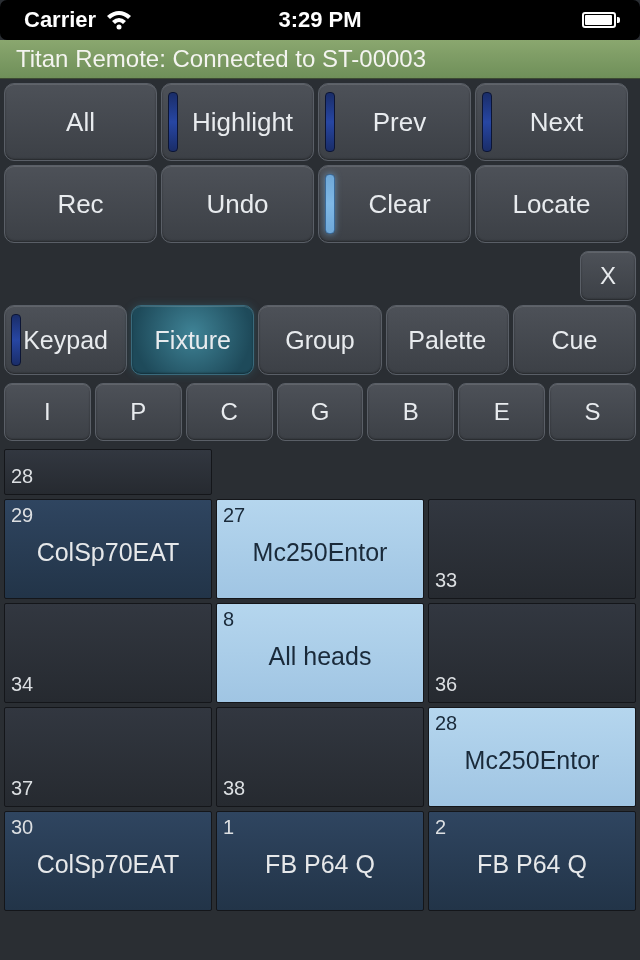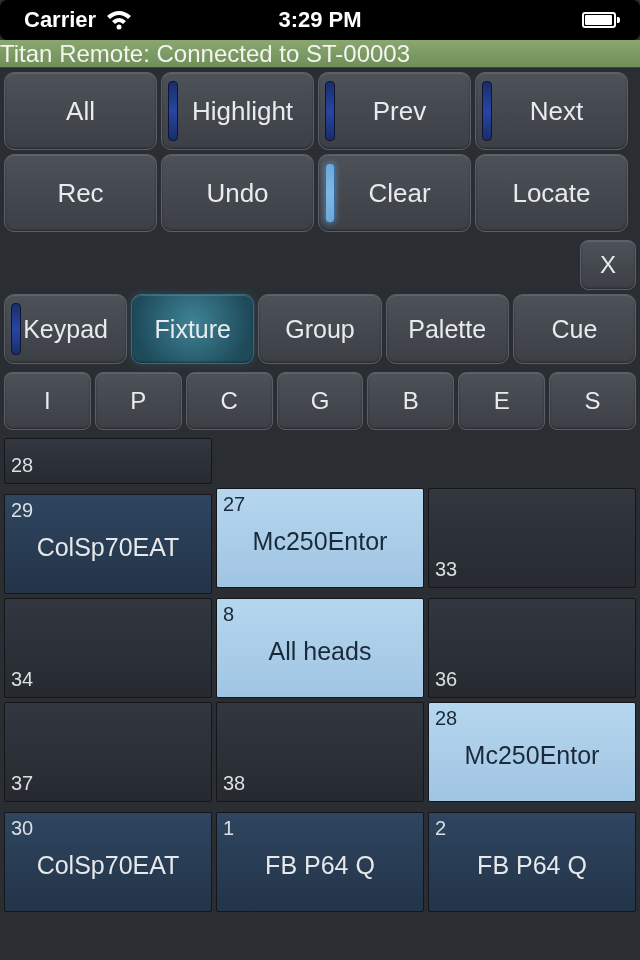--- a/index.html
+++ b/index.html
@@ -9,21 +9,21 @@
   .status-bar { background: #000; height: 40px; display: flex; align-items: center; justify-content: space-between; padding: 0 24px; color: #fff; font-size: 22px; font-weight: 600; border-radius: 7px; }
   .status-left { display: flex; align-items: center; gap: 10px; }
   .status-center { position: absolute; left: 50%; transform: translateX(-50%); }
   .status-right { display: flex; align-items: center; }
   .wifi-icon { width: 26px; height: 20px; }
   .battery-icon { width: 34px; height: 16px; border: 2px solid #fff; border-radius: 3px; position: relative; }
   .battery-icon::after { content: ""; position: absolute; right: -6px; top: 3px; width: 3px; height: 6px; background: #fff; border-radius: 0 2px 2px 0; }
   .battery-fill { position: absolute; left: 1px; top: 1px; bottom: 1px; right: 2px; background: #fff; border-radius: 1px; }
   
   
-  .conn-bar { height: 28px; background: linear-gradient(#8aa76f,#6f8f59); color: #f4f4f0; font-size: 24px; display: flex; align-items: center; padding: 0 0; border-bottom: 1px solid #3d4a33; }
+  .conn-bar { height: 39px; background: linear-gradient(#8aa76f,#6f8f59); color: #f4f4f0; font-size: 24px; display: flex; align-items: center; padding: 0 16px; border-bottom: 1px solid #3d4a33; }
   
   
   .top-grid { display: grid; grid-template-columns: repeat(4,1fr); gap: 4px; padding: 4px 12px 4px 4px; }
   .btn { height: 78px; background: linear-gradient(#4d5158,#3c4046); border: 1px solid #5a5f67; border-radius: 10px; box-shadow: inset 0 1px 0 rgba(255,255,255,0.12), inset 0 -1px 2px rgba(0,0,0,0.4); color: #e8ebee; font-size: 26px; display: flex; align-items: center; justify-content: center; position: relative; cursor: pointer; }
   .btn .indicator { position: absolute; left: 6px; top: 8px; bottom: 8px; width: 10px; background: linear-gradient(#1a2d68,#2746a3,#1a2d68); border-radius: 4px; border: 1px solid #0c1535; }
   .btn .indicator.light { background: linear-gradient(#6fa8d8,#7fb8e6,#6fa8d8); border-color: #3a6a9a; box-shadow: 0 0 6px rgba(120,180,230,0.6); }
   .btn.has-indicator { justify-content: center; padding-left: 10px; }
   
   
   .x-row { display: flex; justify-content: flex-end; padding: 4px 4px 0 4px; }
@@ -40,21 +40,21 @@
   .attr-btn { height: 58px; background: linear-gradient(#4d5158,#3c4046); border: 1px solid #5a5f67; border-radius: 8px; box-shadow: inset 0 1px 0 rgba(255,255,255,0.12), inset 0 -1px 2px rgba(0,0,0,0.4); color: #e8ebee; font-size: 24px; display: flex; align-items: center; justify-content: center; cursor: pointer; }
   
   
   .fixture-grid { display: grid; grid-template-columns: repeat(3,1fr); gap: 4px; padding: 0 4px; }
   .cell { height: 100px; border: 1px solid #14161a; background: linear-gradient(#323740,#262a30); border-radius: 2px; position: relative; color: #e6e8ea; font-size: 22px; cursor: pointer; }
   .cell .num { position: absolute; left: 6px; top: 4px; font-size: 20px; color: #dcdfe2; }
   .cell .num.bottom { top: auto; bottom: 6px; }
   .cell .label { position: absolute; left: 0; right: 0; top: 38px; text-align: center; font-size: 25px; }
   .cell.half { height: 46px; }
   .cell.half .num { top: auto; bottom: 6px; font-size: 20px; }
-  .cell.dark-blue { background: linear-gradient(#2f4560,#223448); margin-top: 6px; }
+  .cell.dark-blue { background: linear-gradient(#2f4560,#223448); }
   .cell.light-blue { background: linear-gradient(#b5d6ee,#a0c5e3); color: #1a2a3a; }
   .cell.light-blue .num { color: #1a2a3a; }
 </style>
 </head>
 <body>
 
 <div class="status-bar">
   <div class="status-left">
     <span>Carrier</span>
     <svg class="wifi-icon" viewBox="0 0 26 20">

